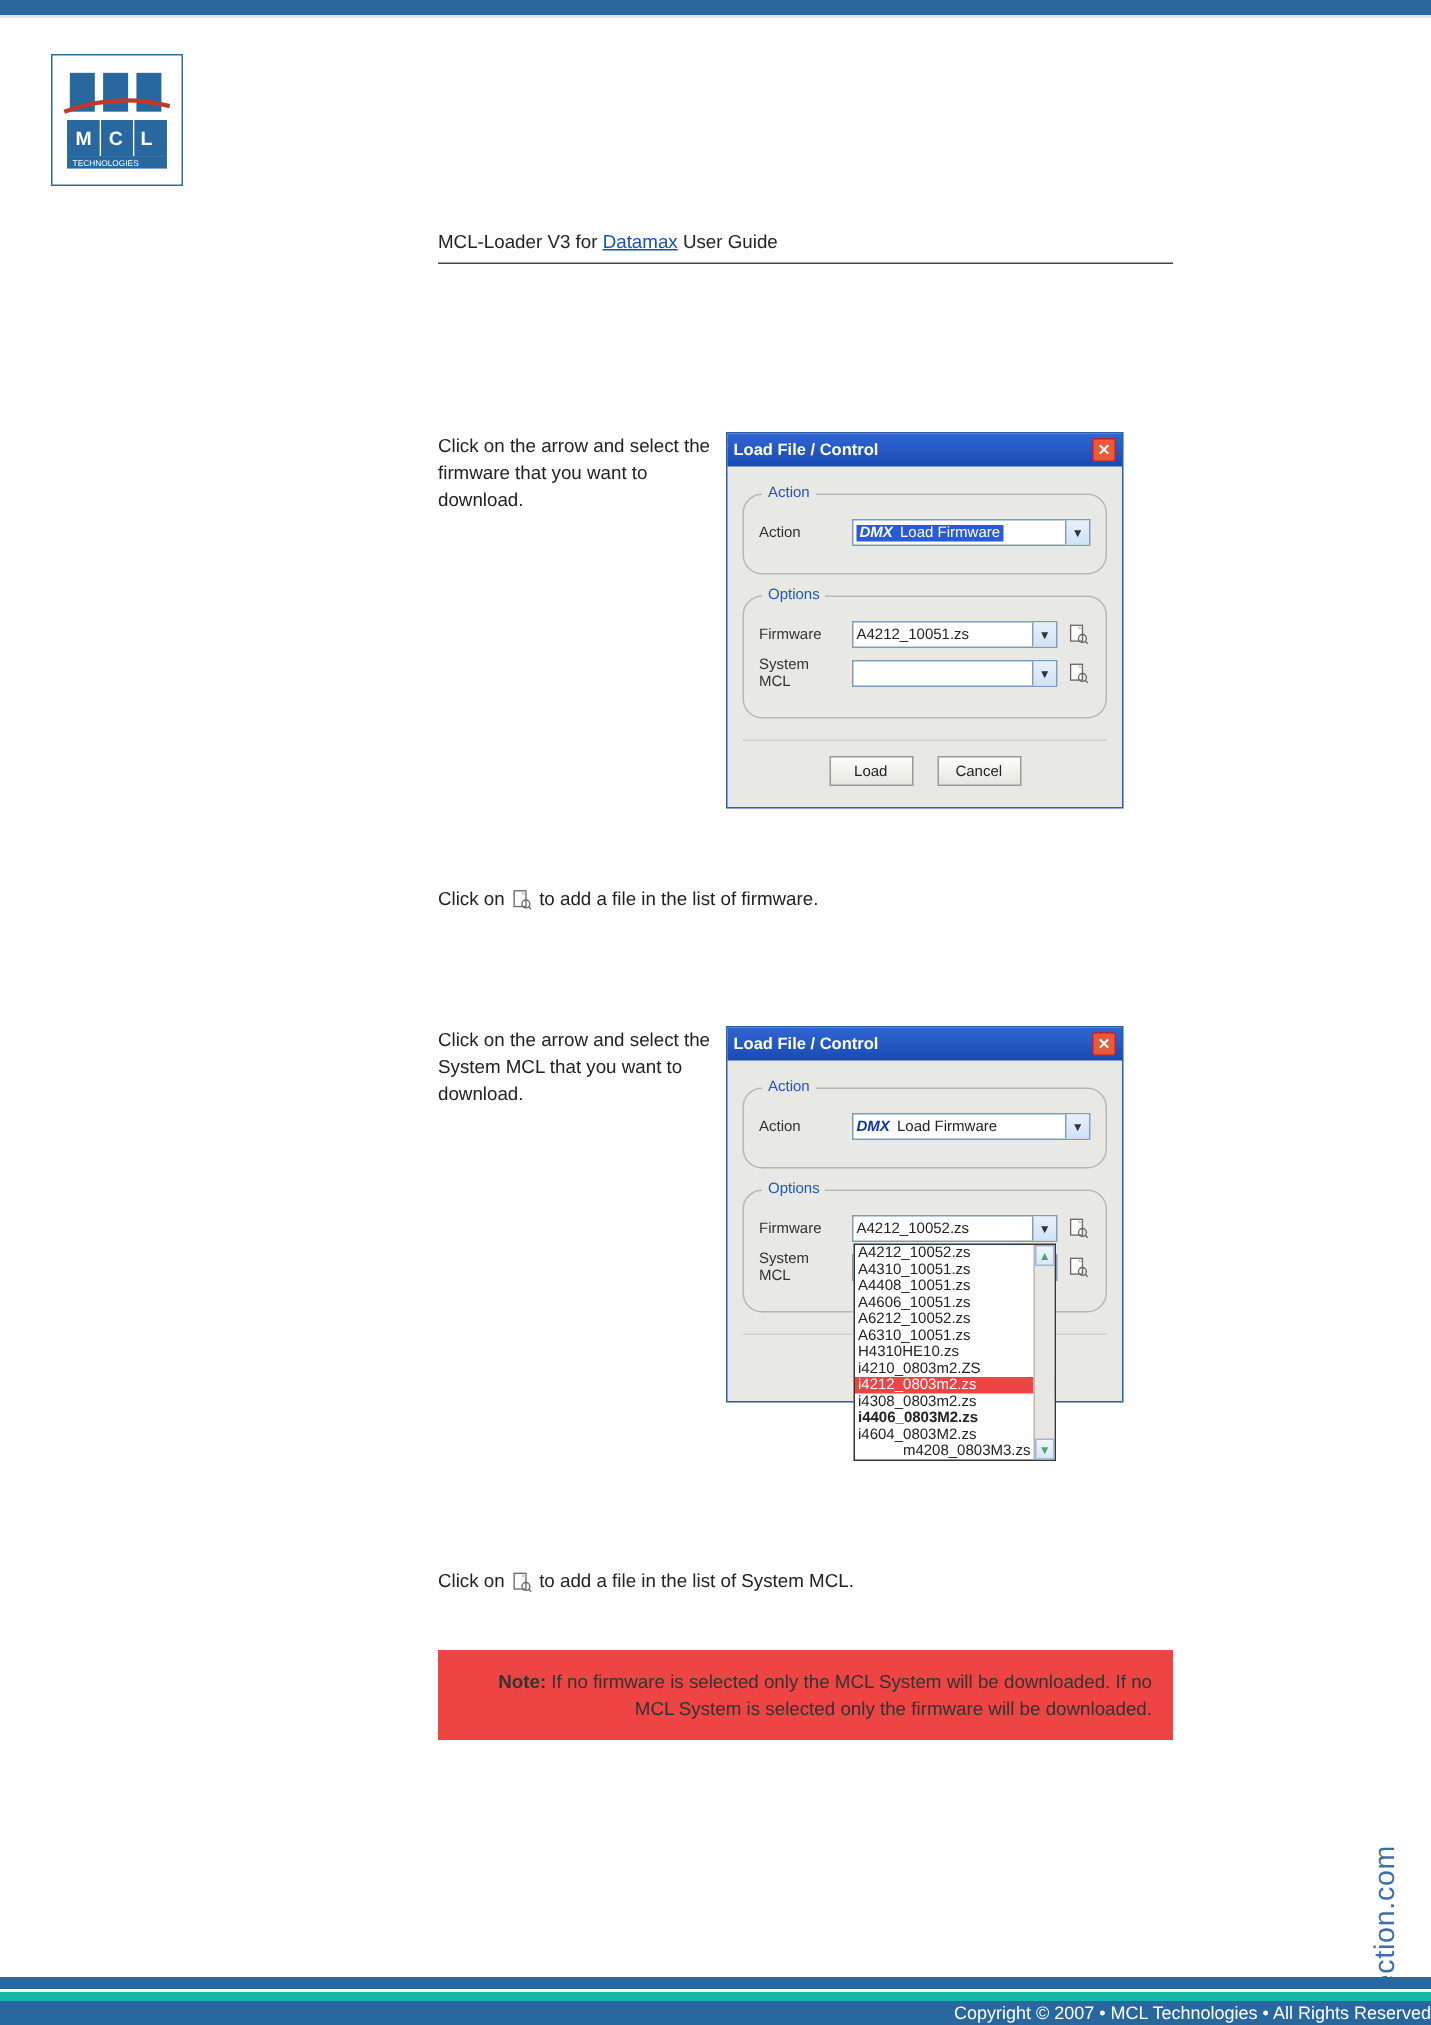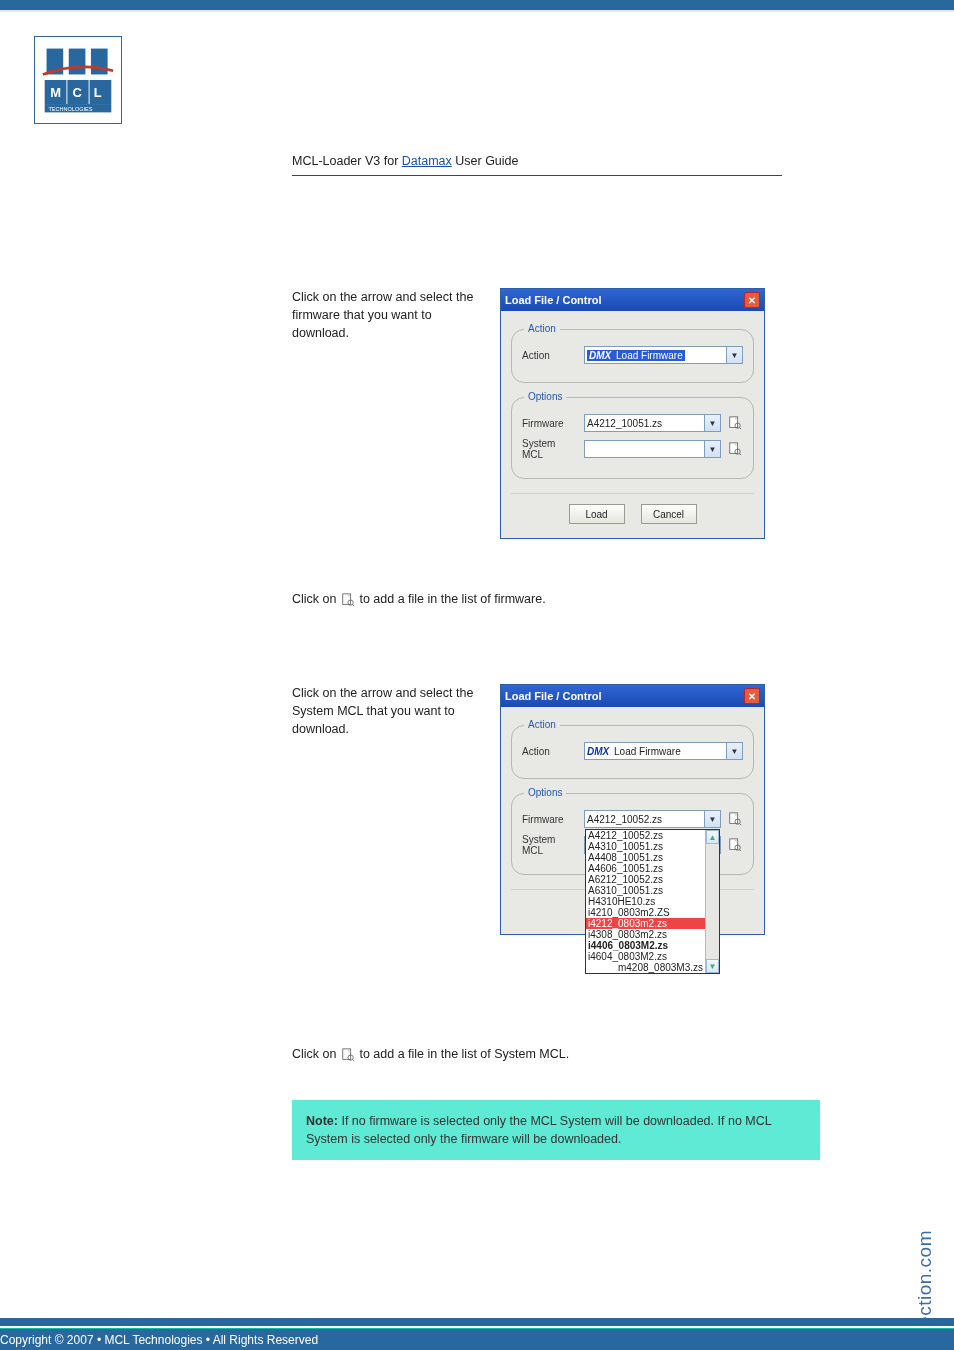--- a/index.html
+++ b/index.html
@@ -6,47 +6,47 @@
   html, body { width: 954px; height: 1350px; font-family: Arial, Helvetica, sans-serif; background: #fff; color: #222; }
   .page { position: relative; width: 954px; height: 1350px; }
   .topbar { height: 10px; background: #28689e; }
   .topbar-inner { height: 2px; background: #e6e6e6; }
   .logo-wrap { position: absolute; left: 34px; top: 36px; width: 88px; height: 88px; border: 1px solid #346A9A; background: #fff; padding: 6px; }
   .logo-svg { width: 100%; height: 100%; }
   .header-rule { position: absolute; left: 292px; top: 175px; width: 490px; height: 1px; background: #444; }
   .header-text { position: absolute; left: 292px; top: 154px; font-size: 12.5px; }
   .link { color: #1454a6; text-decoration: underline; }
   .body-col-left { position: absolute; left: 292px; width: 190px; font-size: 12.5px; line-height: 1.45; }
-  .body-col-right { position: absolute; left: 500px; }
+  .body-col-right { position: absolute; left: 484px; }
   .dlg { width: 265px; border: 1px solid #2d5fa9; background: #e8e8e4; font-family: "Tahoma", Arial, sans-serif; font-size: 10px; color: #222; }
   .dlg-title { height: 22px; background: linear-gradient(#2f66d4,#1a4ab3); color: #fff; font-weight: bold; font-size: 11px; display: flex; align-items: center; justify-content: space-between; padding: 0 4px; }
   .dlg-close { width: 16px; height: 16px; background: #e85a3a; color: #fff; display: flex; align-items: center; justify-content: center; border: 1px solid #b23; border-radius: 2px; font-size: 10px; font-weight: bold; }
   .dlg-body { padding: 10px 10px 14px 10px; }
   .gbox { border: 1px solid #b8b8b0; border-radius: 13px; margin: 8px 0 14px 0; padding: 10px 10px 12px 10px; position: relative; }
   .gbox-legend { position: absolute; top: -7px; left: 12px; background: #e8e8e4; padding: 0 4px; font-size: 10px; color: #2358b2; }
   .row { display: flex; align-items: center; gap: 6px; margin: 6px 0; }
   .lbl { width: 56px; font-size: 10px; color: #333; }
   .combo { flex: 1; height: 18px; border: 1px solid #7f9db9; background: #fff; display: flex; align-items: center; padding: 0 2px; font-size: 10px; position: relative; }
   .combo-sel { background: #2a5bd7; color: #fff; padding: 0 2px; }
   .combo .dmx { color: #0a34aa; font-weight: bold; font-style: italic; margin-right: 2px; }
   .combo-arrow { position: absolute; right: 0; top: 0; width: 16px; height: 16px; border-left: 1px solid #7f9db9; background: linear-gradient(#e8f0fb,#cfe2f8); display: flex; align-items: center; justify-content: center; font-size: 8px; color: #333; }
   .browse-icon { width: 16px; height: 16px; display: inline-flex; align-items: center; justify-content: center; }
   .btn { height: 20px; min-width: 56px; border: 1px solid #9a9a90; background: linear-gradient(#fdfdfb,#e6e6df); font-size: 10px; display: inline-flex; align-items: center; justify-content: center; padding: 0 8px; }
   .btn-row { display: flex; justify-content: center; gap: 16px; margin-top: 6px; border-top: 1px solid #d2d2cb; padding-top: 10px; }
   .dropdown-open { position: absolute; left: 0; top: 18px; border: 1px solid #333; background: #fff; z-index: 5; font-size: 10px; width: 100%; max-height: 150px; overflow: hidden; }
   .dropdown-open .item { padding: 0 2px; white-space: nowrap; }
   .dropdown-open .item.sel { background: #ef4444; color: #fff; }
   .scrolltrack { position: absolute; right: 0; top: 0; width: 14px; height: 100%; background: #e6e6e3; border-left: 1px solid #bcbcb6; }
   .scrolltrack .arrow { height: 14px; background: linear-gradient(#f2f6fd,#d7e7fa); border: 1px solid #9cb8dc; display: flex; align-items: center; justify-content: center; font-size: 8px; color: #4a6; }
-  .note-box { position: absolute; left: 292px; width: 528px; background: #5eead4; padding: 12px 14px; font-size: 12.5px; line-height: 1.45; color: #333; }
+  .note-box { position: absolute; left: 292px; width: 490px; background: #ef4444; padding: 12px 14px; font-size: 12.5px; line-height: 1.45; color: #333; text-align: right; }
   .note-label { font-weight: bold; }
   .side-url { position: absolute; right: 18px; bottom: 120px; transform: rotate(-90deg); transform-origin: right bottom; font-size: 19px; color: #3c6ea8; letter-spacing: 0.5px; font-family: Verdana, Arial, sans-serif; }
   .footer { position: absolute; left: 0; bottom: 0; width: 954px; }
   .footer-bar1 { height: 8px; background: #28689e; }
-  .footer-bar2 { height: 22px; background: #28689e; color: #fff; font-size: 12px; display: flex; align-items: center; justify-content: flex-start; border-top: 1px solid #14b8a6; }
+  .footer-bar2 { height: 22px; background: #28689e; color: #fff; font-size: 12px; display: flex; align-items: center; justify-content: flex-end; border-top: 6px solid #14b8a6; }
   .browse-svg { width: 14px; height: 14px; }
 </style>
 </head>
 <body>
 
 <div class="page">
   <div class="topbar"></div>
   <div class="topbar-inner"></div>
 
   <div class="logo-wrap">

